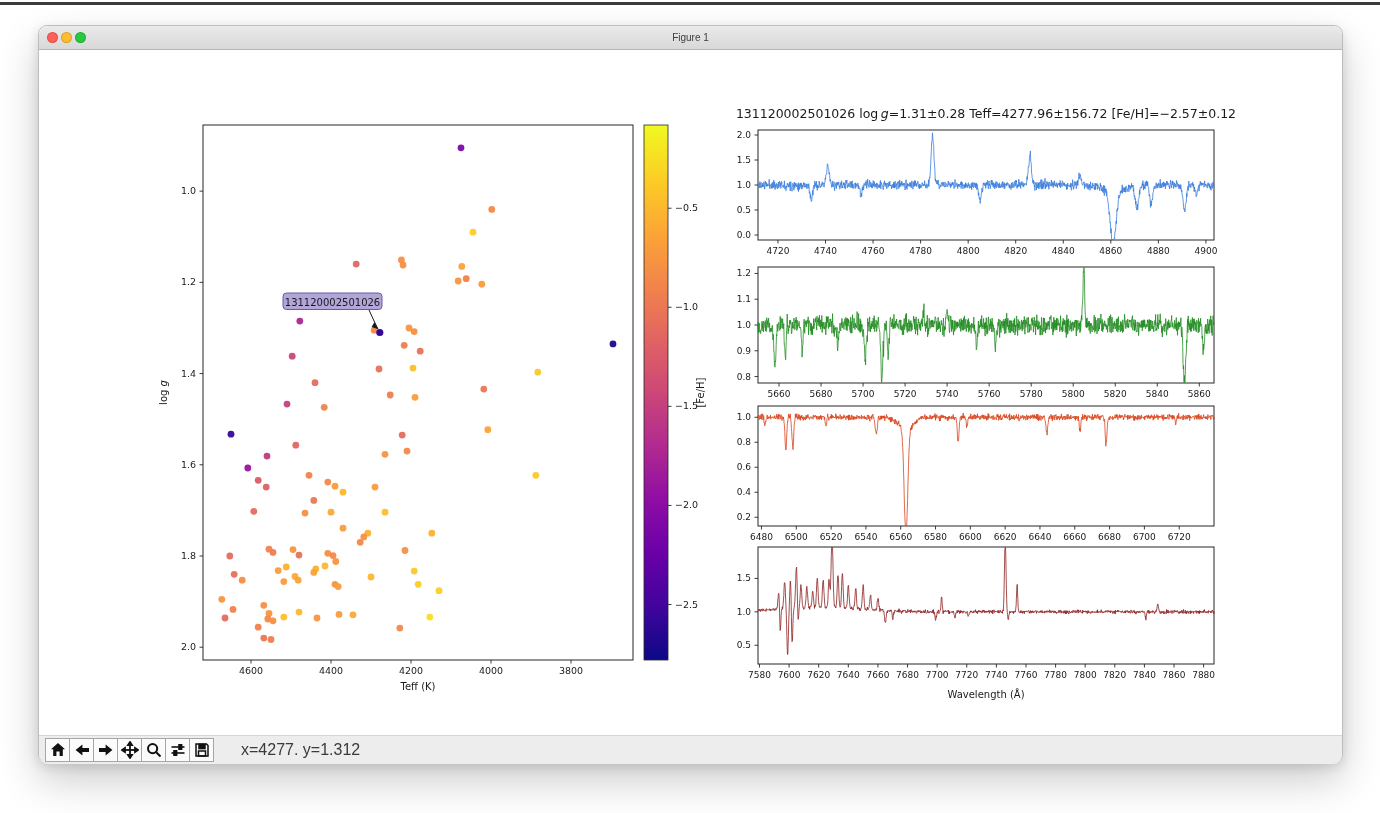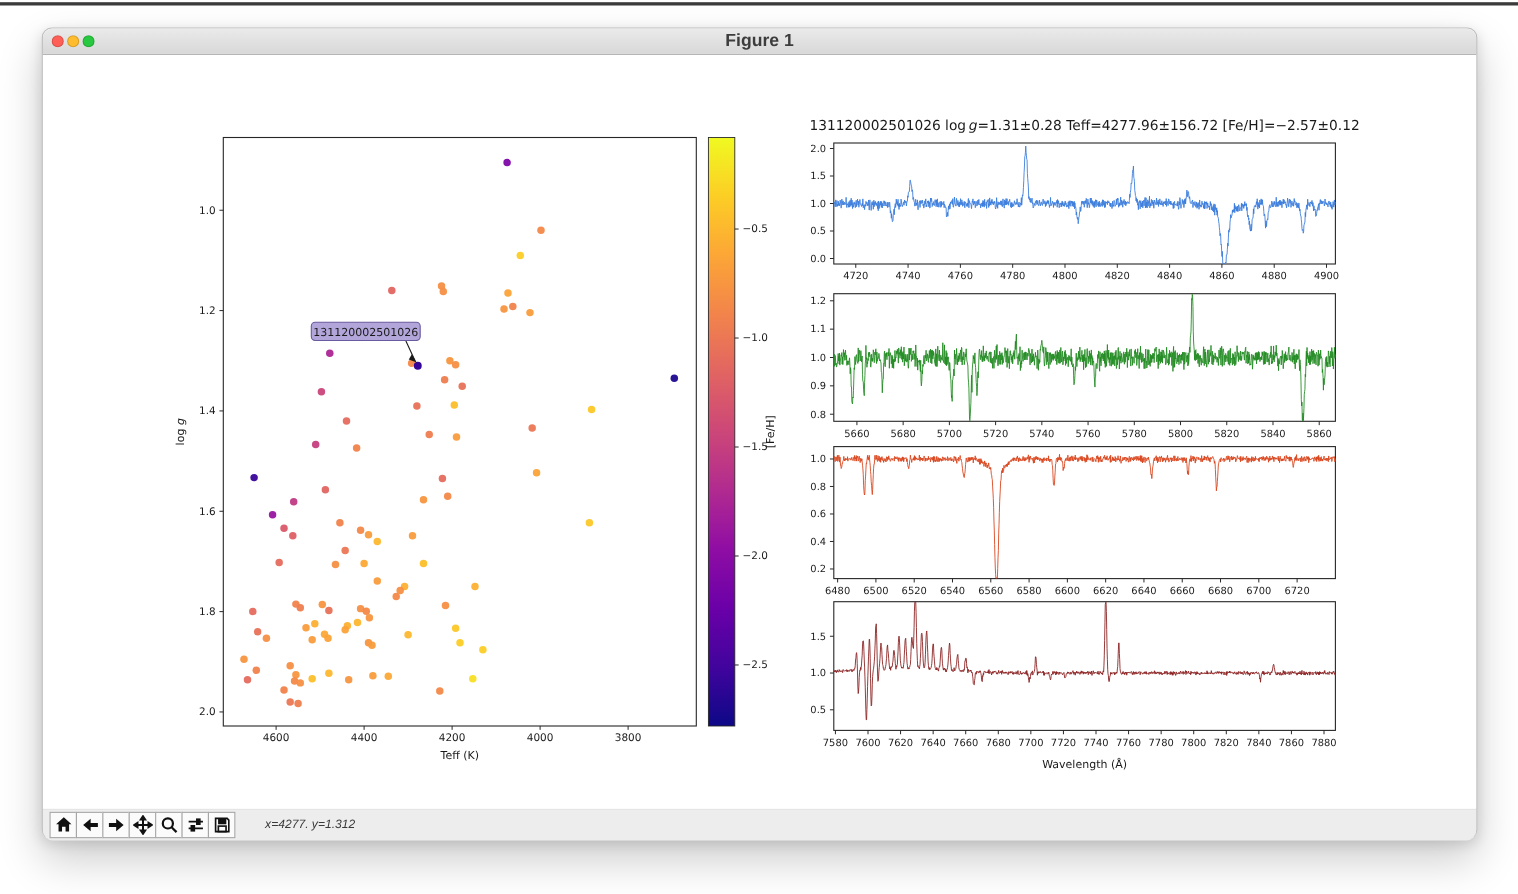--- a/index.html
+++ b/index.html
@@ -4,30 +4,30 @@
 <style>
   html,body{margin:0;padding:0;}
   body{width:1380px;height:813px;background:#ffffff;overflow:hidden;position:relative;
        font-family:"Liberation Sans", sans-serif;}
   .top-line{position:absolute;left:0;top:2px;width:100%;height:3px;background:#3b3b3b;}
   .mac-window{position:absolute;left:38px;top:25px;width:1303px;height:736px;background:#ffffff;
        border:1px solid #bdbdbd;border-radius:9px;
        box-shadow:0 18px 40px rgba(0,0,0,.20), 0 4px 12px rgba(0,0,0,.12);}
   .titlebar{height:23px;background:linear-gradient(#eaeaea,#d8d8d8);border-bottom:1px solid #b5b5b5;
        border-radius:9px 9px 0 0;position:relative;display:flex;align-items:center;justify-content:center;}
-  .window-title{font-size:16px;color:#3d3d3d;font-weight:700;}
+  .window-title{font-size:10px;color:#3d3d3d;font-weight:400;}
   .traffic{position:absolute;left:8px;top:0;height:100%;display:flex;align-items:center;gap:3px;}
   .light{width:9px;height:9px;border-radius:50%;display:inline-block;border:0.5px solid rgba(0,0,0,.15);}
   .canvas-area{position:relative;width:100%;height:685px;background:#ffffff;overflow:hidden;}
   .mpl-toolbar{height:28px;background:#ededed;border-top:1px solid #d4d4d4;border-radius:0 0 9px 9px;
        display:flex;align-items:center;padding-left:6px;}
   .tb-btn{width:25px;height:24px;background:#fbfbfb;border:1px solid #a6a6a6;margin-right:-1px;
        display:flex;align-items:center;justify-content:center;padding:0;cursor:pointer;}
   .tb-btn svg{display:block;}
-  .tb-status{margin-left:28px;font-size:11px;color:#3a3a3a;font-style:italic;}
+  .tb-status{margin-left:28px;font-size:16px;color:#3a3a3a;}
   svg text{font-family:"DejaVu Sans", sans-serif;fill:#1a1a1a;}
 </style>
 </head>
 <body>
 
 <div class="top-line"></div>
 
 <div class="mac-window">
   <div class="titlebar">
     <div class="traffic">

